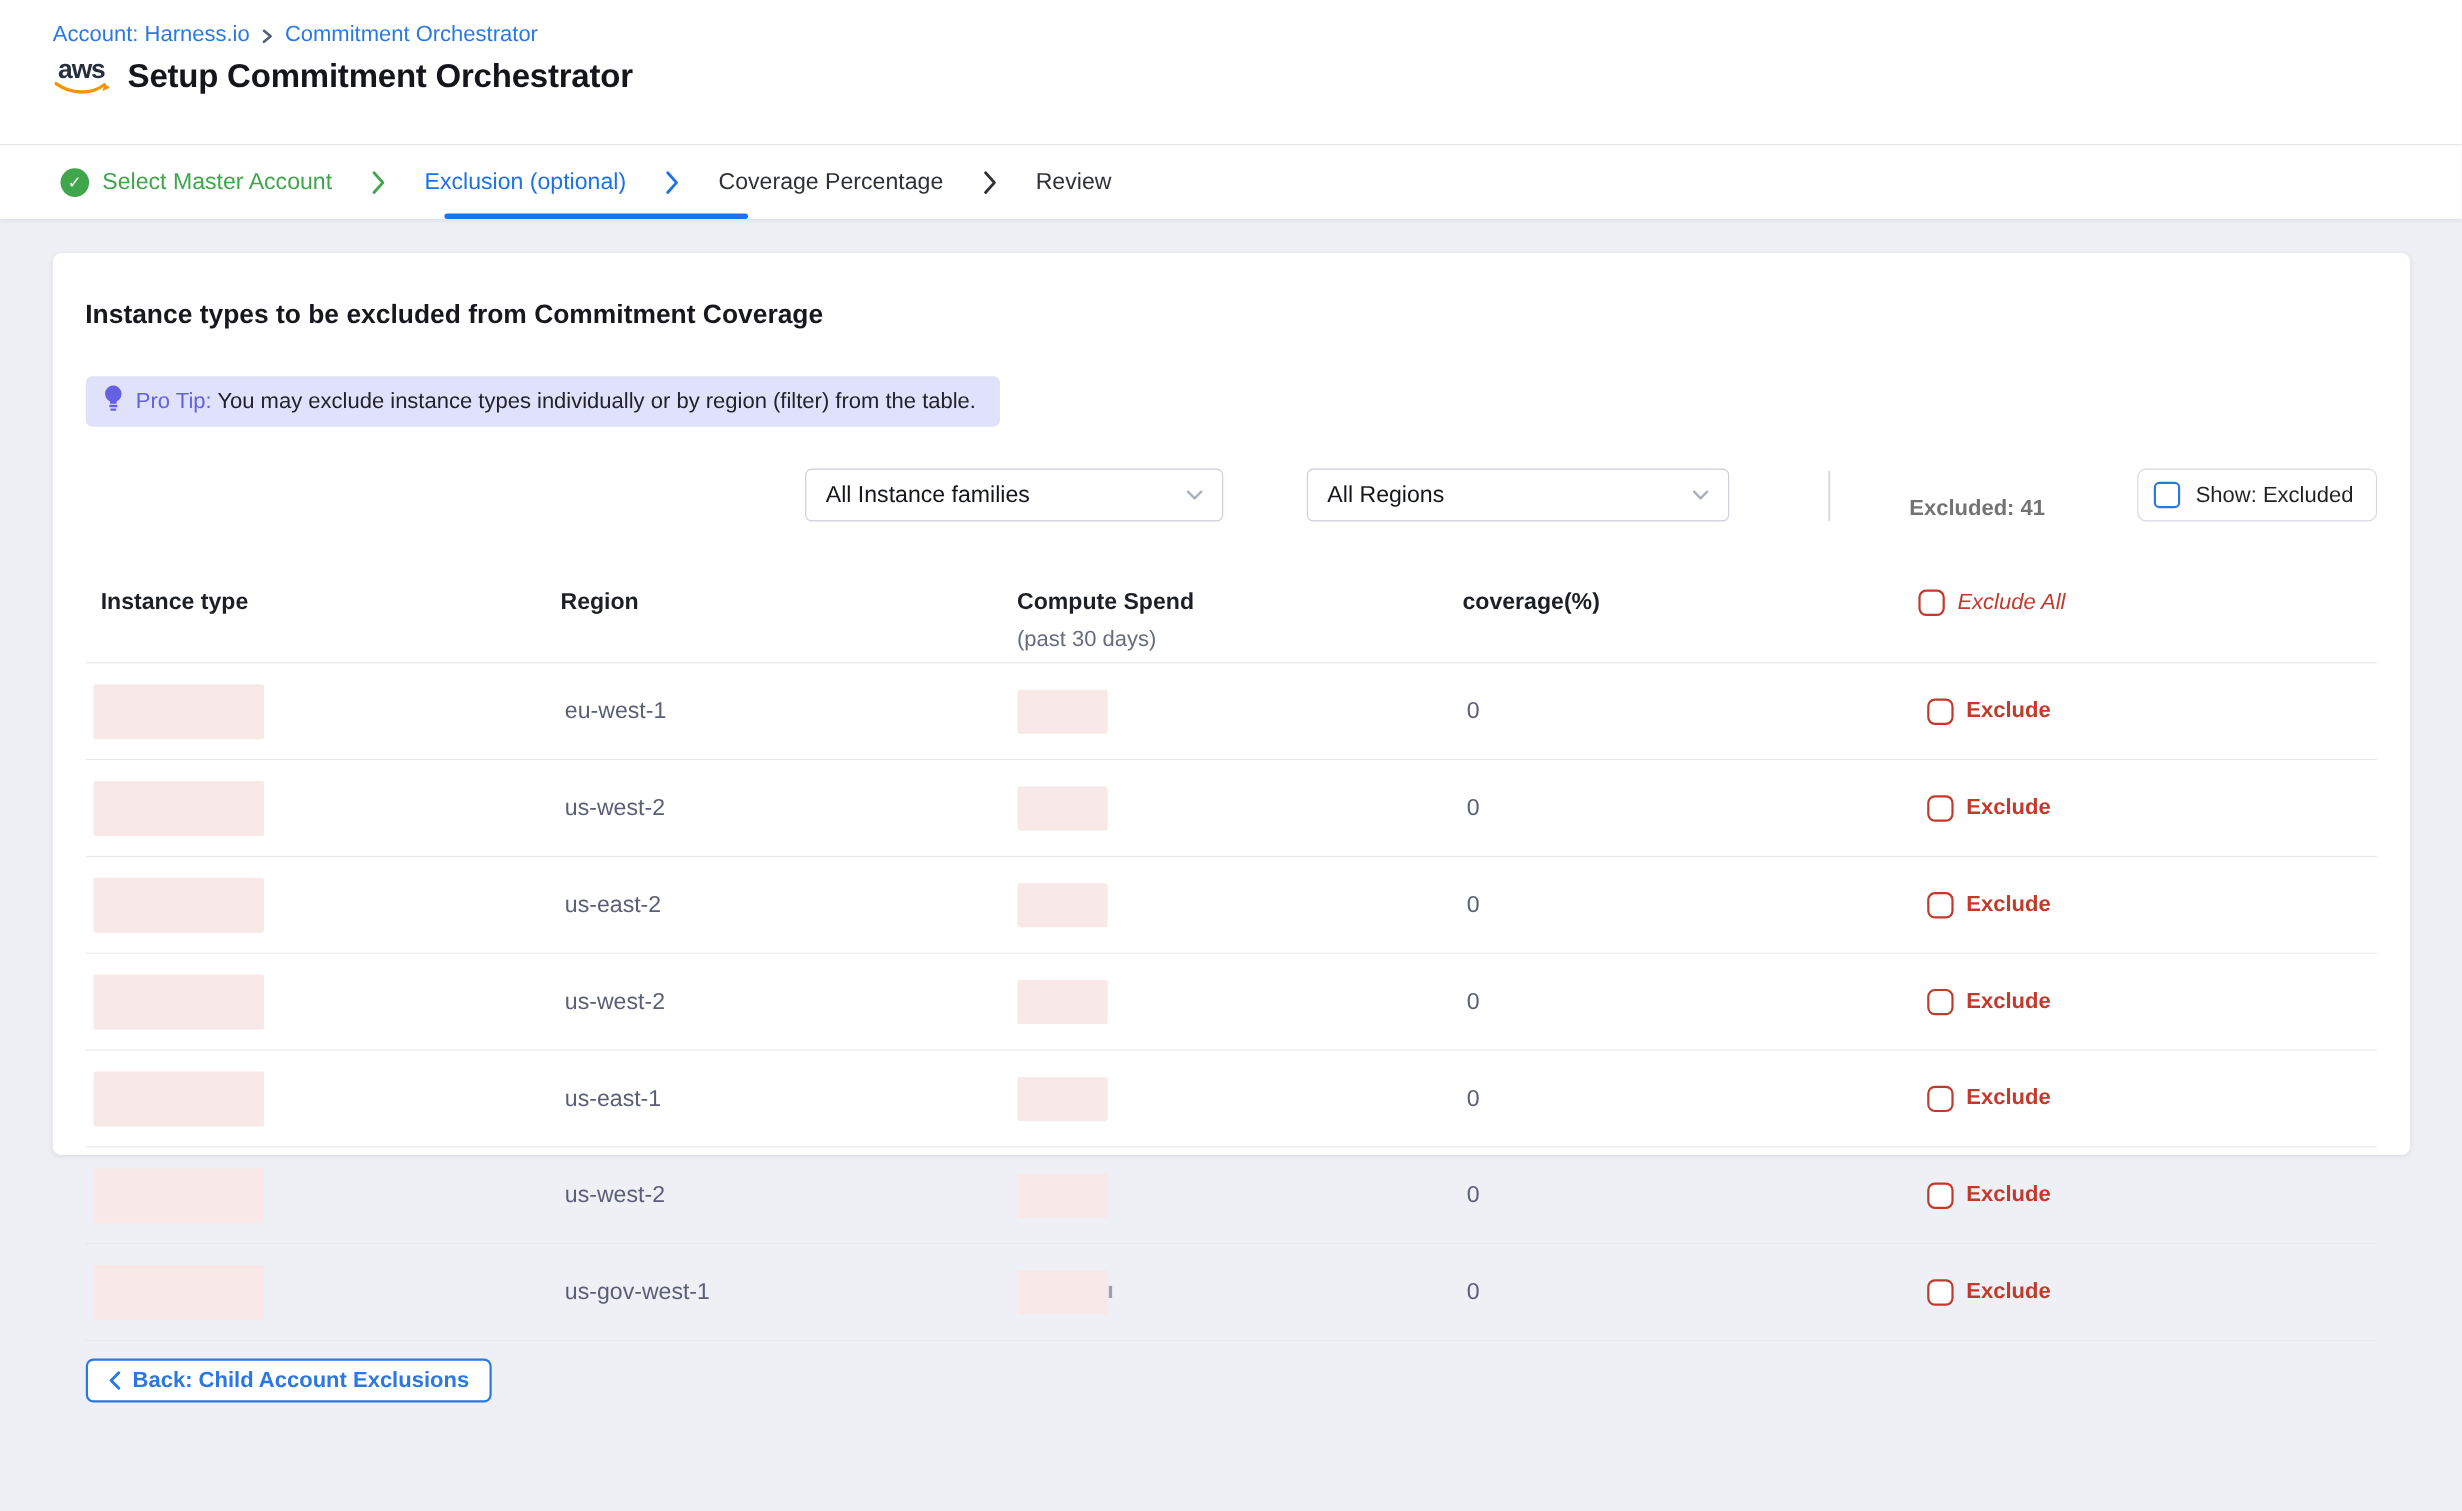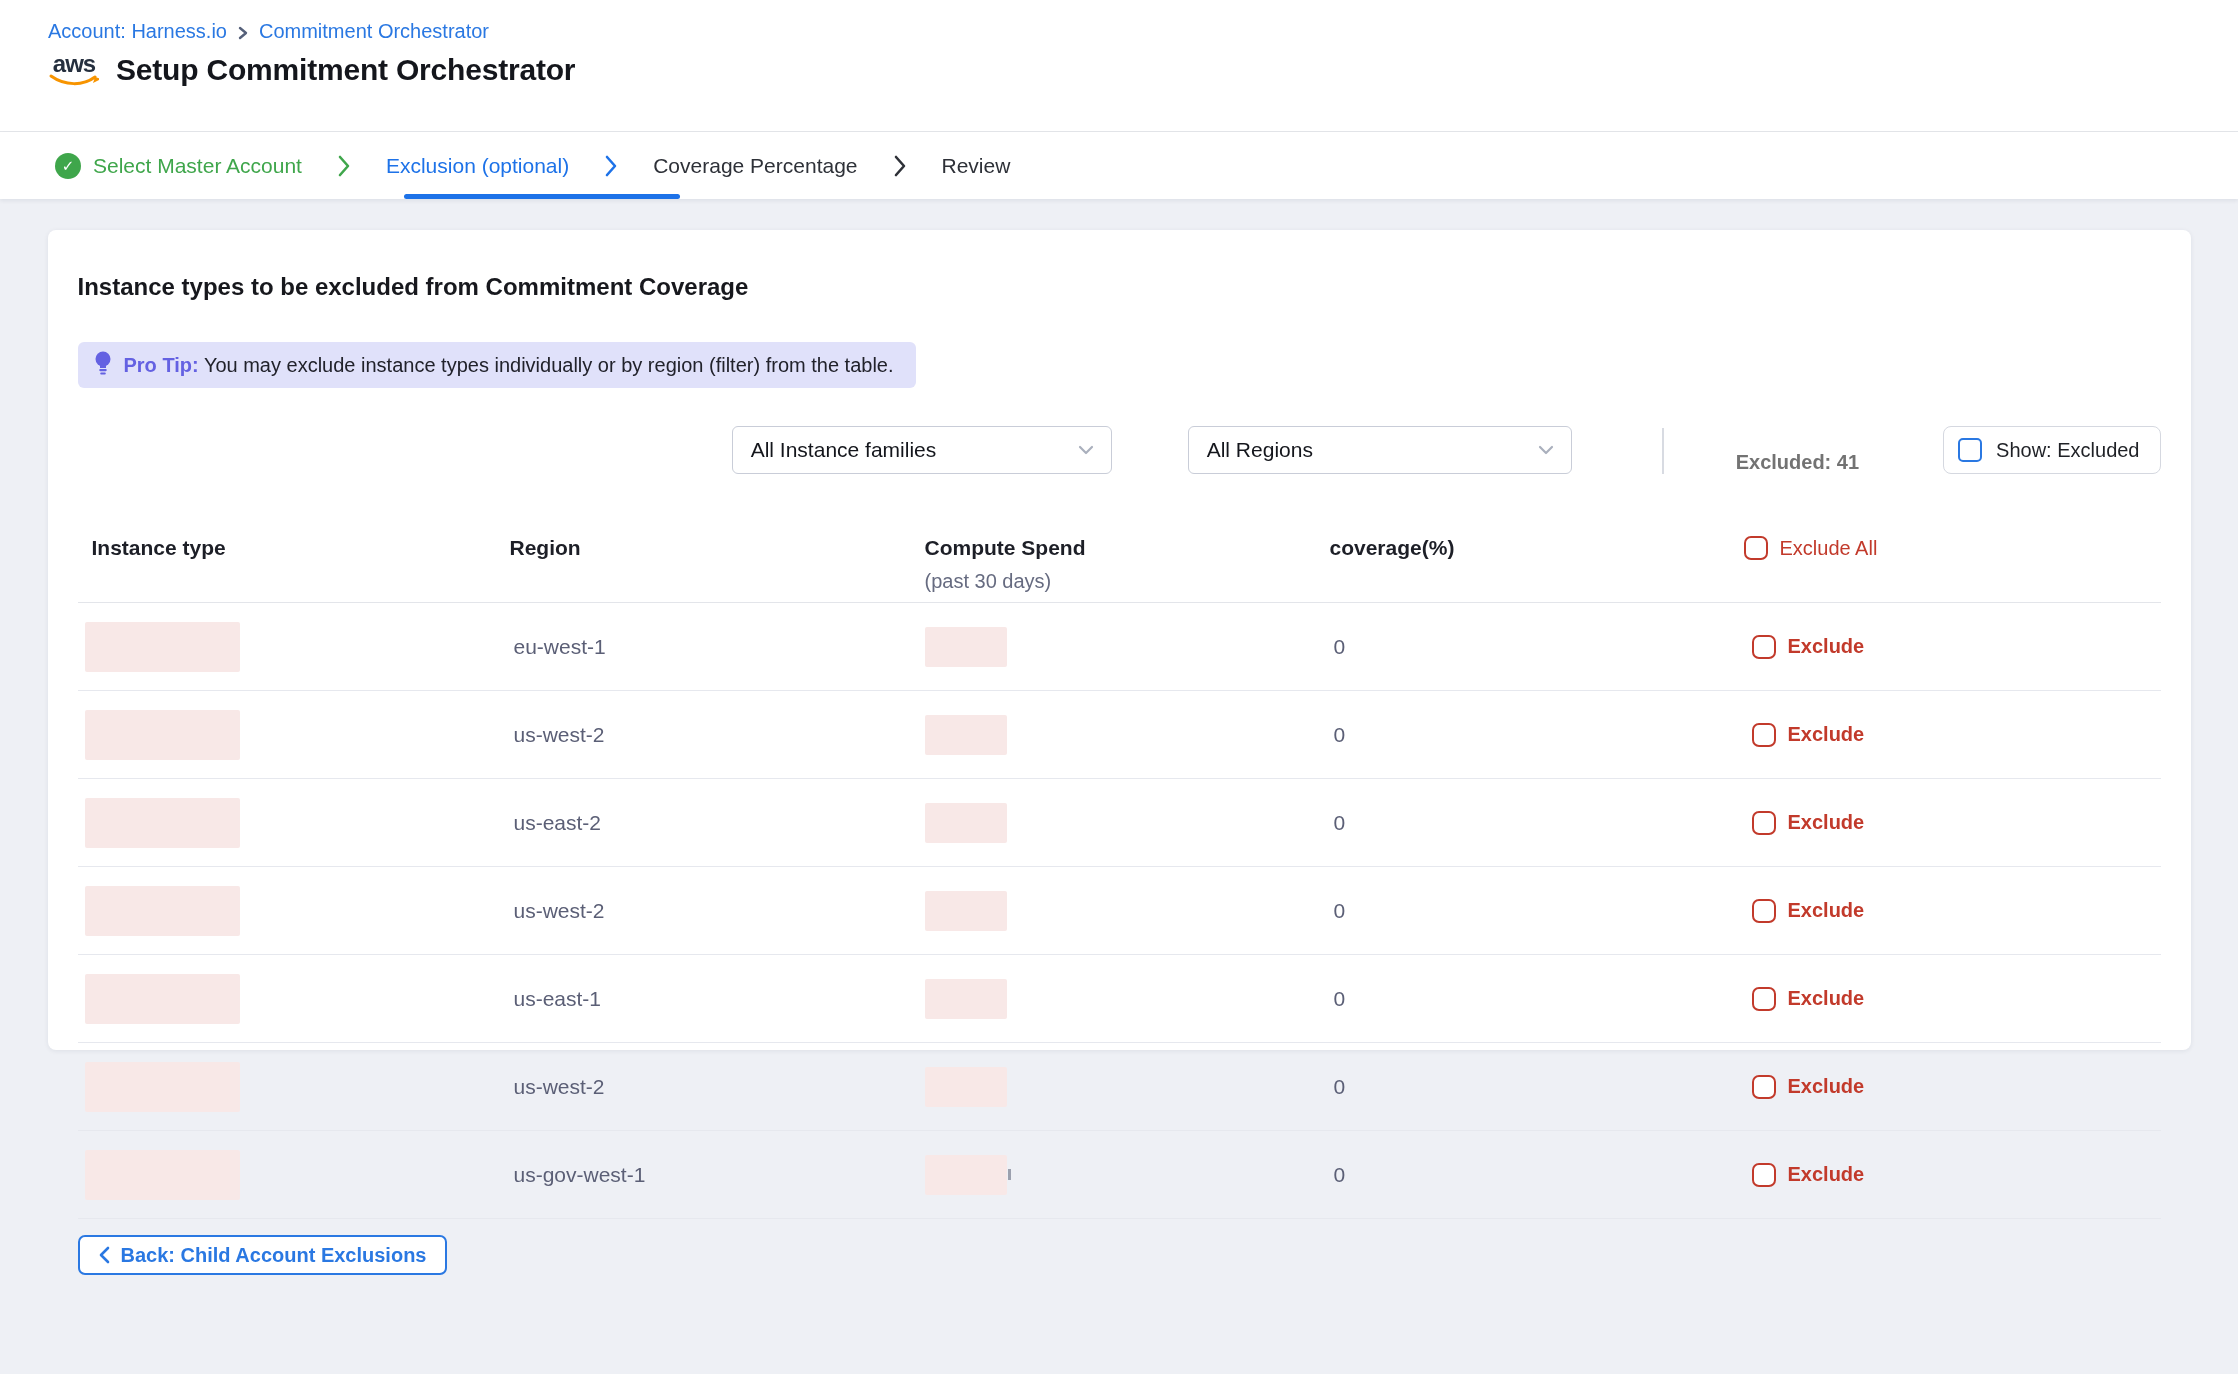--- a/index.html
+++ b/index.html
@@ -71,21 +71,21 @@
   .card-heading { font-size: 24px; font-weight: 700; color: #17181d; line-height: 30px; }
   .card-subheading { margin-top: 8px; font-size: 19px; color: #63677e; line-height: 26px; }
 
   .pro-tip {
     margin-top: 40px;
     display: inline-flex; align-items: center; gap: 12px;
     background: #e0e1fa; border-radius: 6px;
     height: 46px; padding: 0 22px 0 16px;
     font-size: 20px; color: #21222b;
   }
-  .pro-tip-label { color: #6461e2; font-weight: 700; }
+  .pro-tip-label { color: #6461e2; font-weight: 400; }
 
   
   .filter-row {
     margin-top: 38px;
     display: flex; align-items: flex-end; justify-content: flex-end; gap: 48px;
   }
   .dropdown {
     height: 48px; border: 1px solid #c9cdd8; border-radius: 6px; background: #fff;
     display: flex; align-items: center; justify-content: space-between;
     padding: 0 16px 0 18px; font-size: 21px; color: #14161c; cursor: pointer;
@@ -112,21 +112,21 @@
     margin-top: 62px; height: 67px;
     border-bottom: 1px solid #e3e5ea;
     align-items: start;
     font-size: 21px; font-weight: 700; color: #1d1f27;
   }
   .th-instance { padding-left: 14px; }
   .th-region   { padding-left: 2px; }
   .th-spend-sub { font-size: 20px; font-weight: 400; color: #666b80; margin-top: 10px; }
   .th-exclude-all {
     display: flex; align-items: center; gap: 12px;
-    font-weight: 400; color: #c23a2b; font-size: 20px; cursor: pointer;
+    font-weight: 400; color: #c23a2b; font-size: 20px; cursor: pointer; font-style: italic;
   }
   .tbl-row {
     height: 88px; align-items: center;
     border-bottom: 1px solid #e6e8ee;
     font-size: 21px; color: #5b5f76;
   }
   .redacted {
     background: #f8e8e7; border-radius: 2px; display: inline-block; vertical-align: middle;
   }
   .redact-instance { width: 155px; height: 50px; margin-left: 7px; }

